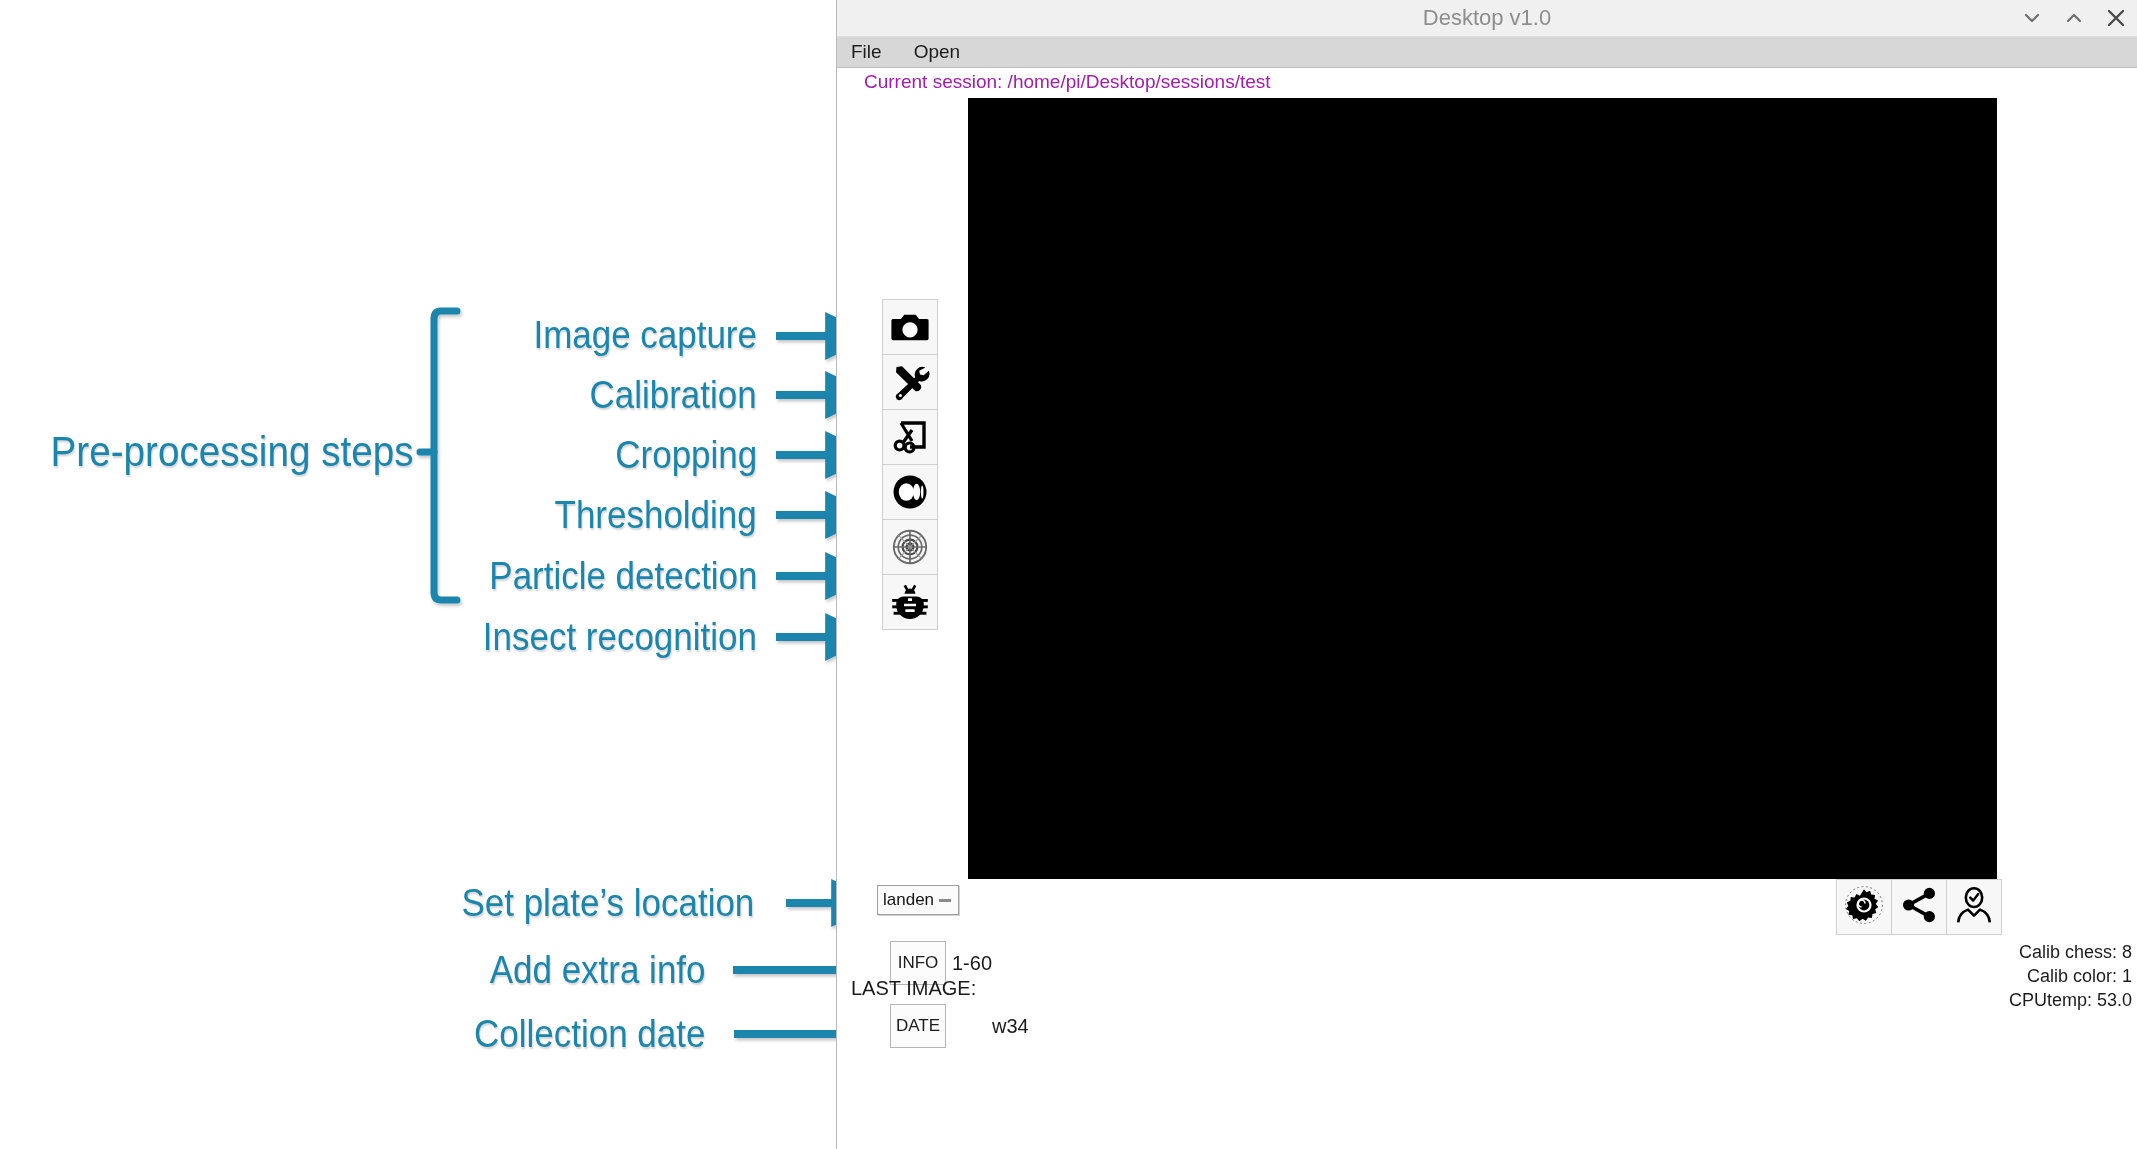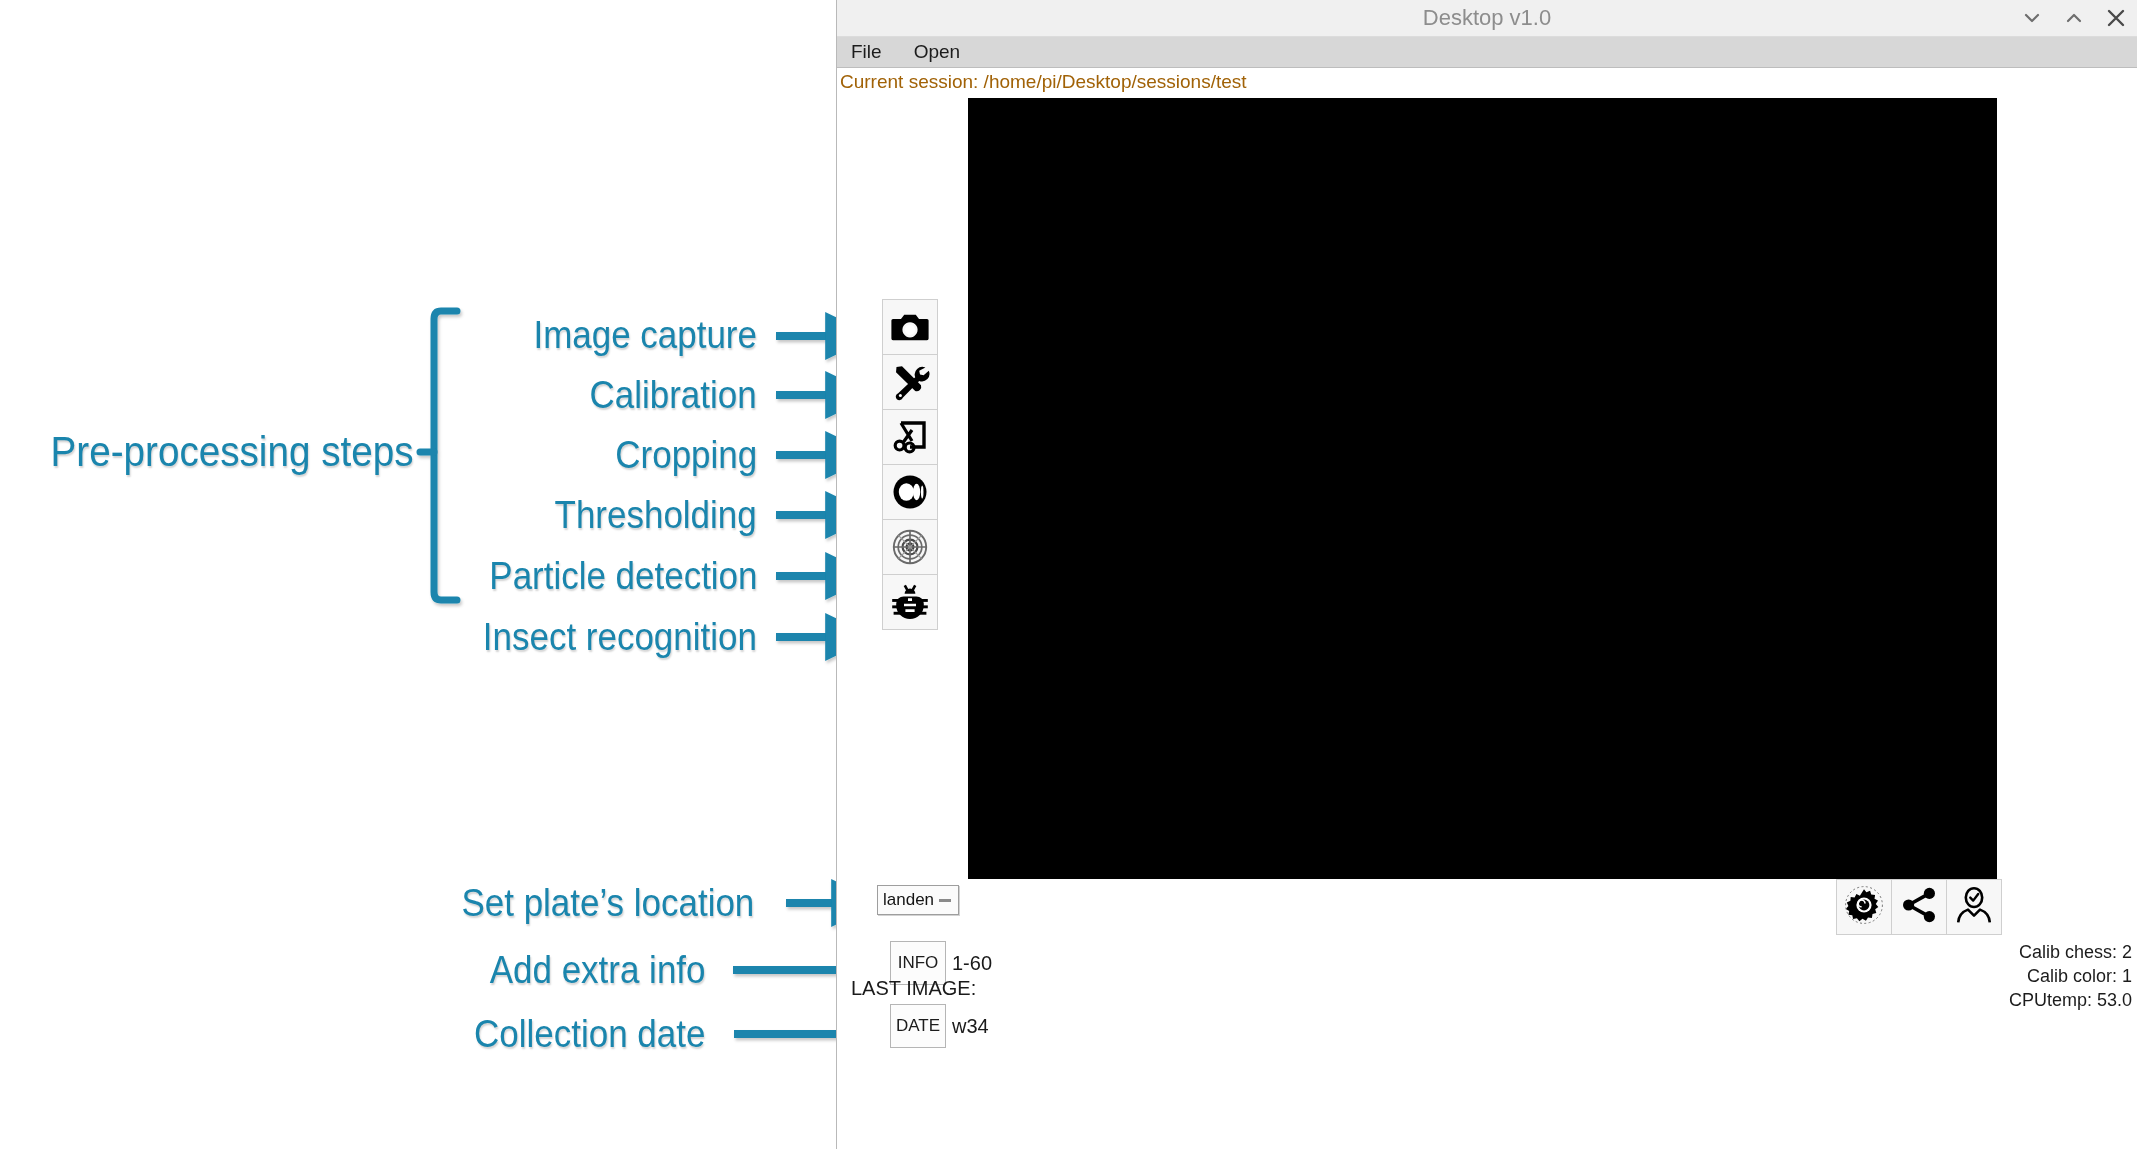--- a/index.html
+++ b/index.html
@@ -88,21 +88,22 @@
   }
   .session-bar {
     height: 28px;
     display: flex;
     align-items: center;
     padding-left: 3px;
     background: #ffffff;
   }
   .session-text {
     font-size: 19px;
-    color: #a16207;
+    color: #a21caf;
+    margin-left: 24px;
   }
 
   
   .app-content {
     position: relative;
     height: calc(100% - 95px);
   }
 
   
   .tool-strip {
@@ -430,39 +431,39 @@
           <svg width="40" height="40" viewBox="0 0 40 40">
             <ellipse cx="20" cy="12.6" rx="8.2" ry="9.4" fill="none" stroke="#000" stroke-width="2.6"></ellipse>
             <path d="M16.3 12.6 L19.2 15.6 L24.2 9.0" fill="none" stroke="#000" stroke-width="2.4" stroke-linecap="round" stroke-linejoin="round"></path>
             <path d="M4.2 37.4 C4.6 30.4 9.0 26.4 14.0 24.6 L20 30.6 L26 24.6 C31 26.4 35.4 30.4 35.8 37.4" fill="none" stroke="#000" stroke-width="2.6" stroke-linejoin="round"></path>
           </svg>
         </span>
       </div>
     </div>
 
     <div class="status-block">
-      <div>Calib chess: 2</div>
+      <div>Calib chess: 8</div>
       <div>Calib color: 1</div>
       <div>CPUtemp: 53.0</div>
     </div>
 
     <div class="combo">
       <span class="combo-value">landen</span>
       <span class="combo-arrow">
         <svg width="16" height="10" viewBox="0 0 16 10">
             <rect x="2" y="4" width="12" height="3" fill="#8a8a8a"></rect>
           </svg>
       </span>
     </div>
 
     <div class="field-row" style="left:53px;top:845px;">
       <div class="field-btn">INFO</div>
       <div class="field-val">1-60</div>
     </div>
 
-    <div class="field-row" style="left:53px;top:908px;">
+    <div class="field-row" style="left:53px;top:908px;gap:40px;">
       <div class="field-btn">DATE</div>
       <div class="field-val">w34</div>
     </div>
 
     <div class="last-image">LAST IMAGE:</div>
   </div>
 </div>
 
 </body></html>

